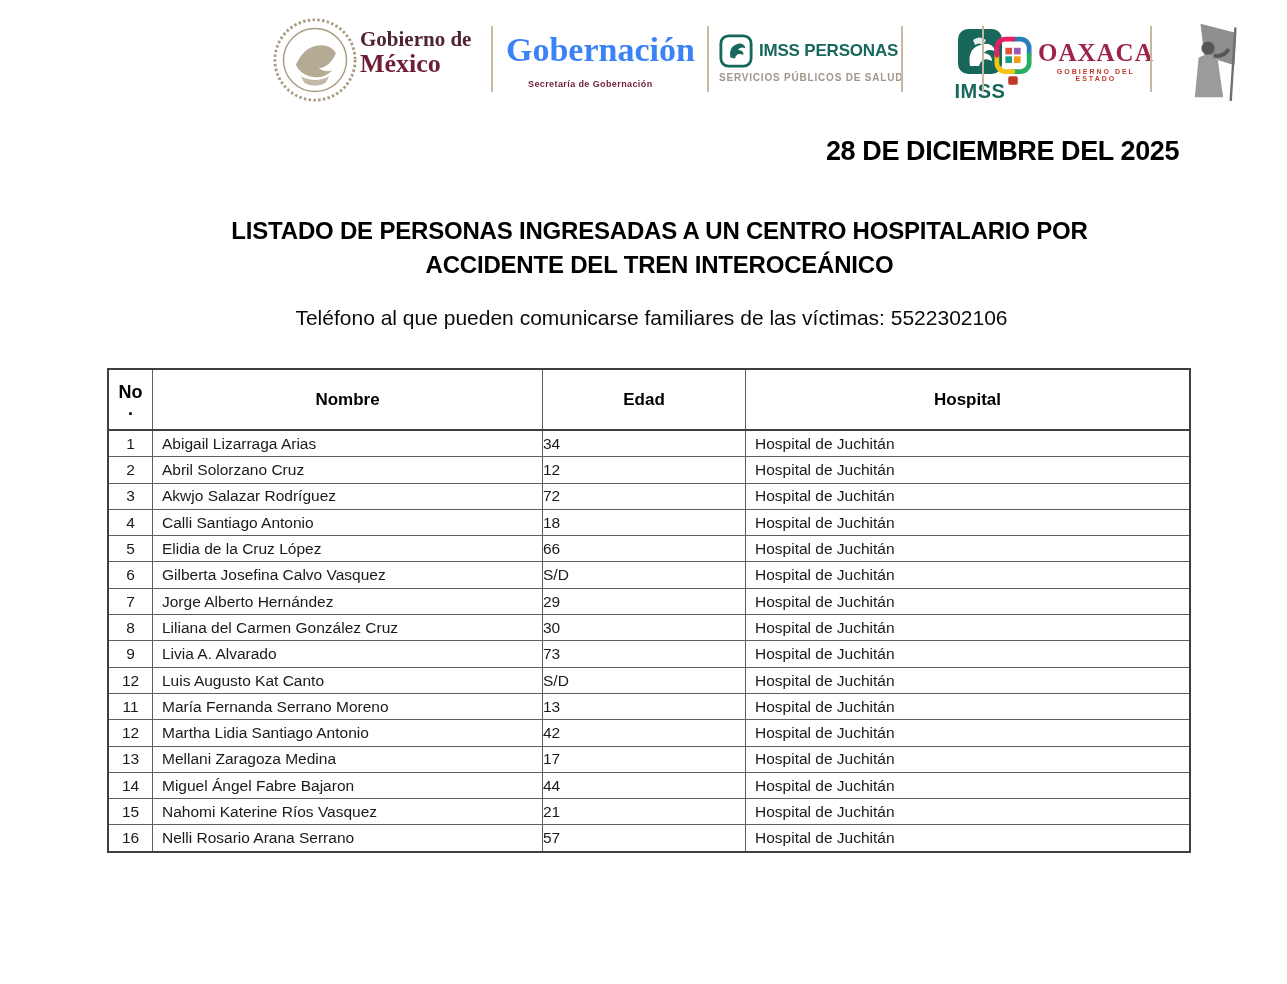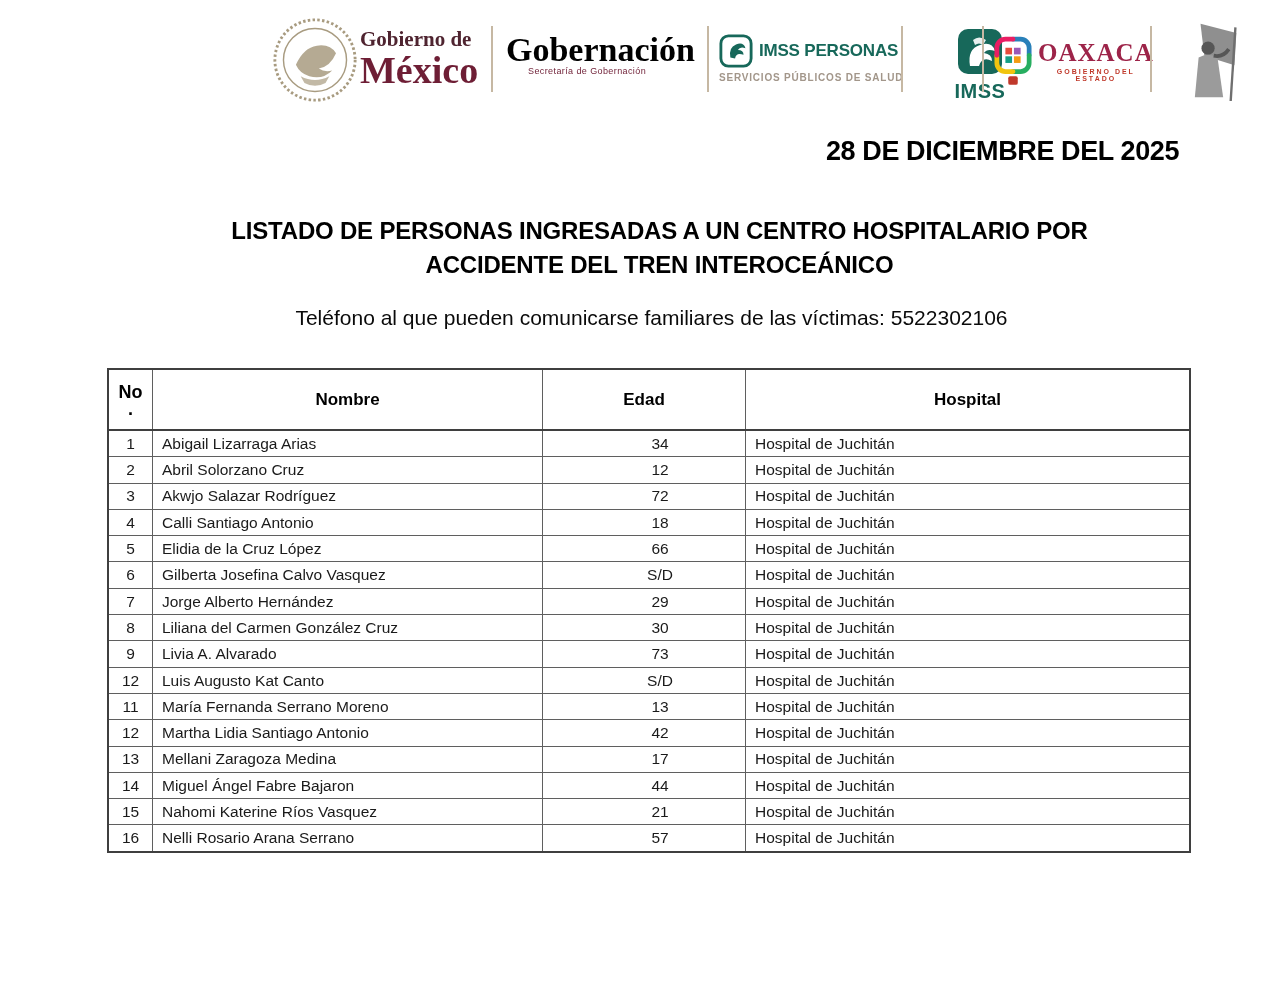--- a/index.html
+++ b/index.html
@@ -8,25 +8,25 @@
     font-family:"Liberation Sans",sans-serif;color:#111;overflow:hidden;
   }
   
   .gov-header{position:absolute;top:0;left:0;width:1287px;height:128px;}
   .abs{position:absolute;}
   .vd{position:absolute;top:26px;width:2px;height:66px;background:#c6b8a3;}
   .vd1{left:491px}.vd2{left:707px}.vd3{left:901px}.vd4{left:982px}.vd5{left:1150px}
 
   .gob-mx{left:360px;top:29px;line-height:1;}
   .gob-mx .l1{font-family:"Liberation Serif",serif;font-weight:bold;font-size:21px;color:#4f2430;}
-  .gob-mx .l2{font-family:"Liberation Serif",serif;font-weight:bold;font-size:38px;color:#6e1e35;margin-top:1px;}
+  .gob-mx .l2{font-family:"Liberation Serif",serif;font-weight:bold;font-size:26px;color:#6e1e35;margin-top:1px;}
 
   .segob{left:506px;top:33px;line-height:1;}
-  .segob .l1{font-family:"Liberation Serif",serif;font-weight:bold;font-size:34px;color:#000000;text-align:center;}
-  .segob .l2{font-size:9px;font-weight:normal;color:#6e1e35;margin-top:0;margin-left:3px;letter-spacing:.4px;padding-left:19px;}
+  .segob .l1{font-family:"Liberation Serif",serif;font-weight:bold;font-size:34px;color:#3b82f6;text-align:center;}
+  .segob .l2{font-size:9px;font-weight:bold;color:#6e1e35;margin-top:13px;margin-left:3px;letter-spacing:.4px;padding-left:19px;}
 
   .imssb{left:719px;top:34px;width:176px;height:52px;}
   .imssb .icon{position:absolute;left:0;top:0;}
   .imssb .l1{position:absolute;left:40px;top:7px;font-weight:bold;font-size:17px;color:#17685a;white-space:nowrap;letter-spacing:-0.2px;}
   .imssb .l2{position:absolute;left:0px;top:38px;font-weight:bold;font-size:10px;color:#a2968a;white-space:nowrap;letter-spacing:.8px;}
 
   .imss-blk{left:914px;top:28px;width:56px;text-align:center;line-height:1;margin-left:38px;}
   .imss-blk .word{font-weight:bold;font-size:20px;color:#17685a;letter-spacing:.5px;margin-top:2px;}
 
   .oax{left:994px;top:34px;height:60px;}
@@ -52,21 +52,21 @@
     text-align:center;color:#000;border-bottom:2px solid #3f3f3f;}
   .col-no{width:41px;}
   .col-nombre{width:387px;}
   .col-edad{width:200px;}
   .col-hospital{width:441px;}
   .no-l1{display:block;text-align:center;font-size:18px;line-height:20px;}
   .no-l2{display:block;text-align:center;font-size:18px;line-height:15px;}
   .victims td{height:25.3px;font-size:15.5px;color:#1a1a1a;vertical-align:middle;padding:0;line-height:1;}
   .victims td.c-no{text-align:center;}
   .victims td.c-nombre{padding-left:9px;}
-  .victims td.c-edad{text-align:center;padding-left:32px;}
+  .victims td.c-edad{text-align:left;}
   .victims td.c-hospital{padding-left:9px;}
 </style>
 </head>
 <body>
 
 <div class="gov-header">
 
   <svg class="abs" style="left:272px;top:15px;" width="86" height="90" viewBox="0 0 90 90">
     <circle cx="45" cy="45" r="42" fill="none" stroke="#a89b80" stroke-width="3" stroke-dasharray="2.6 2.4"></circle>
     <circle cx="45" cy="45" r="33" fill="none" stroke="#a89b80" stroke-width="1.5"></circle>

